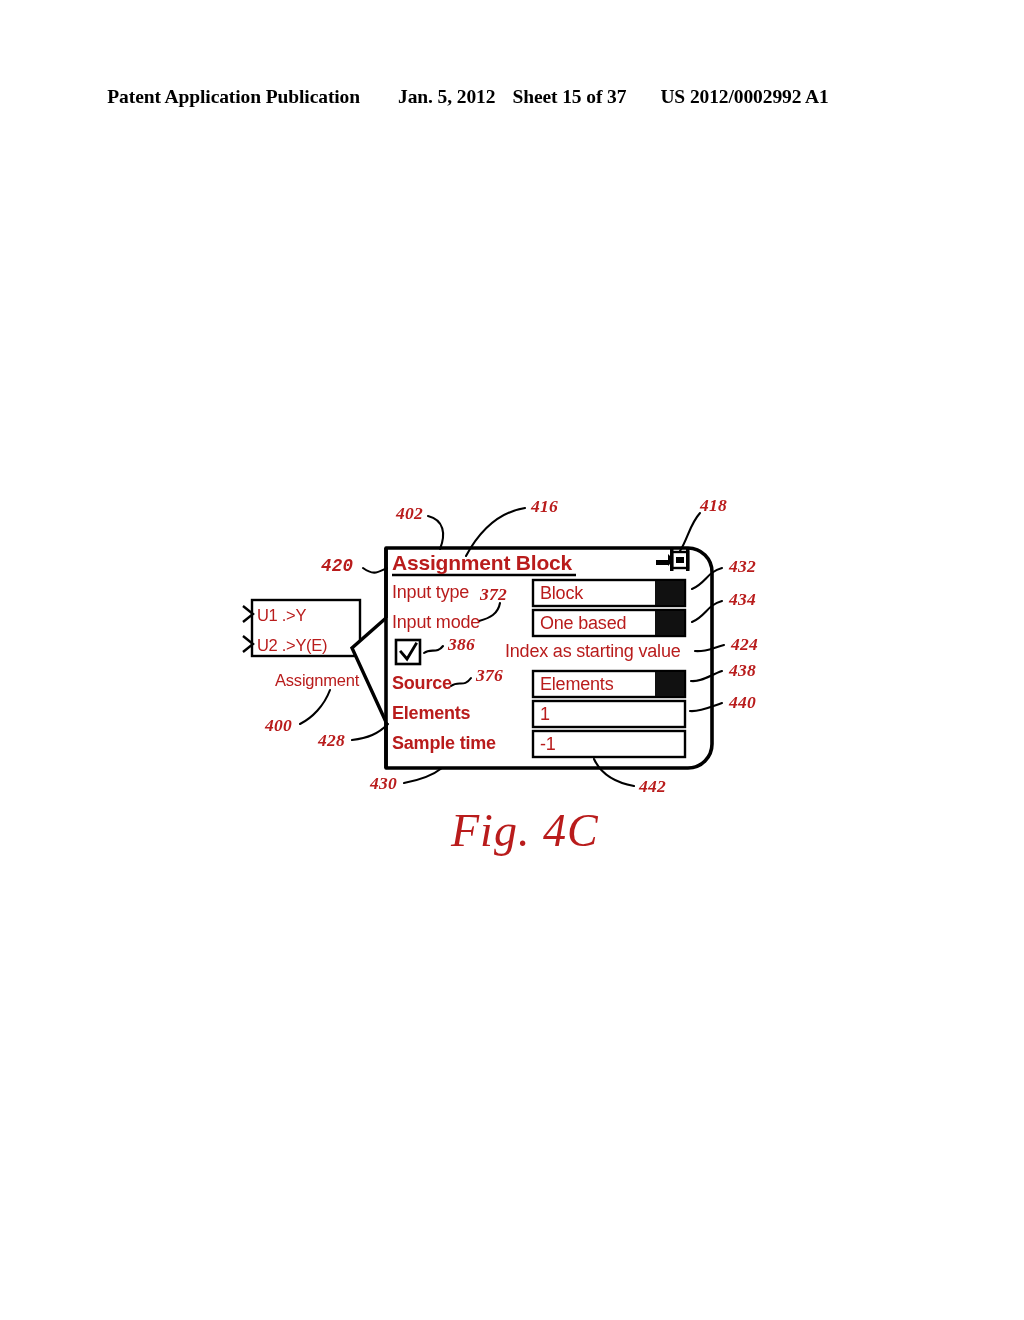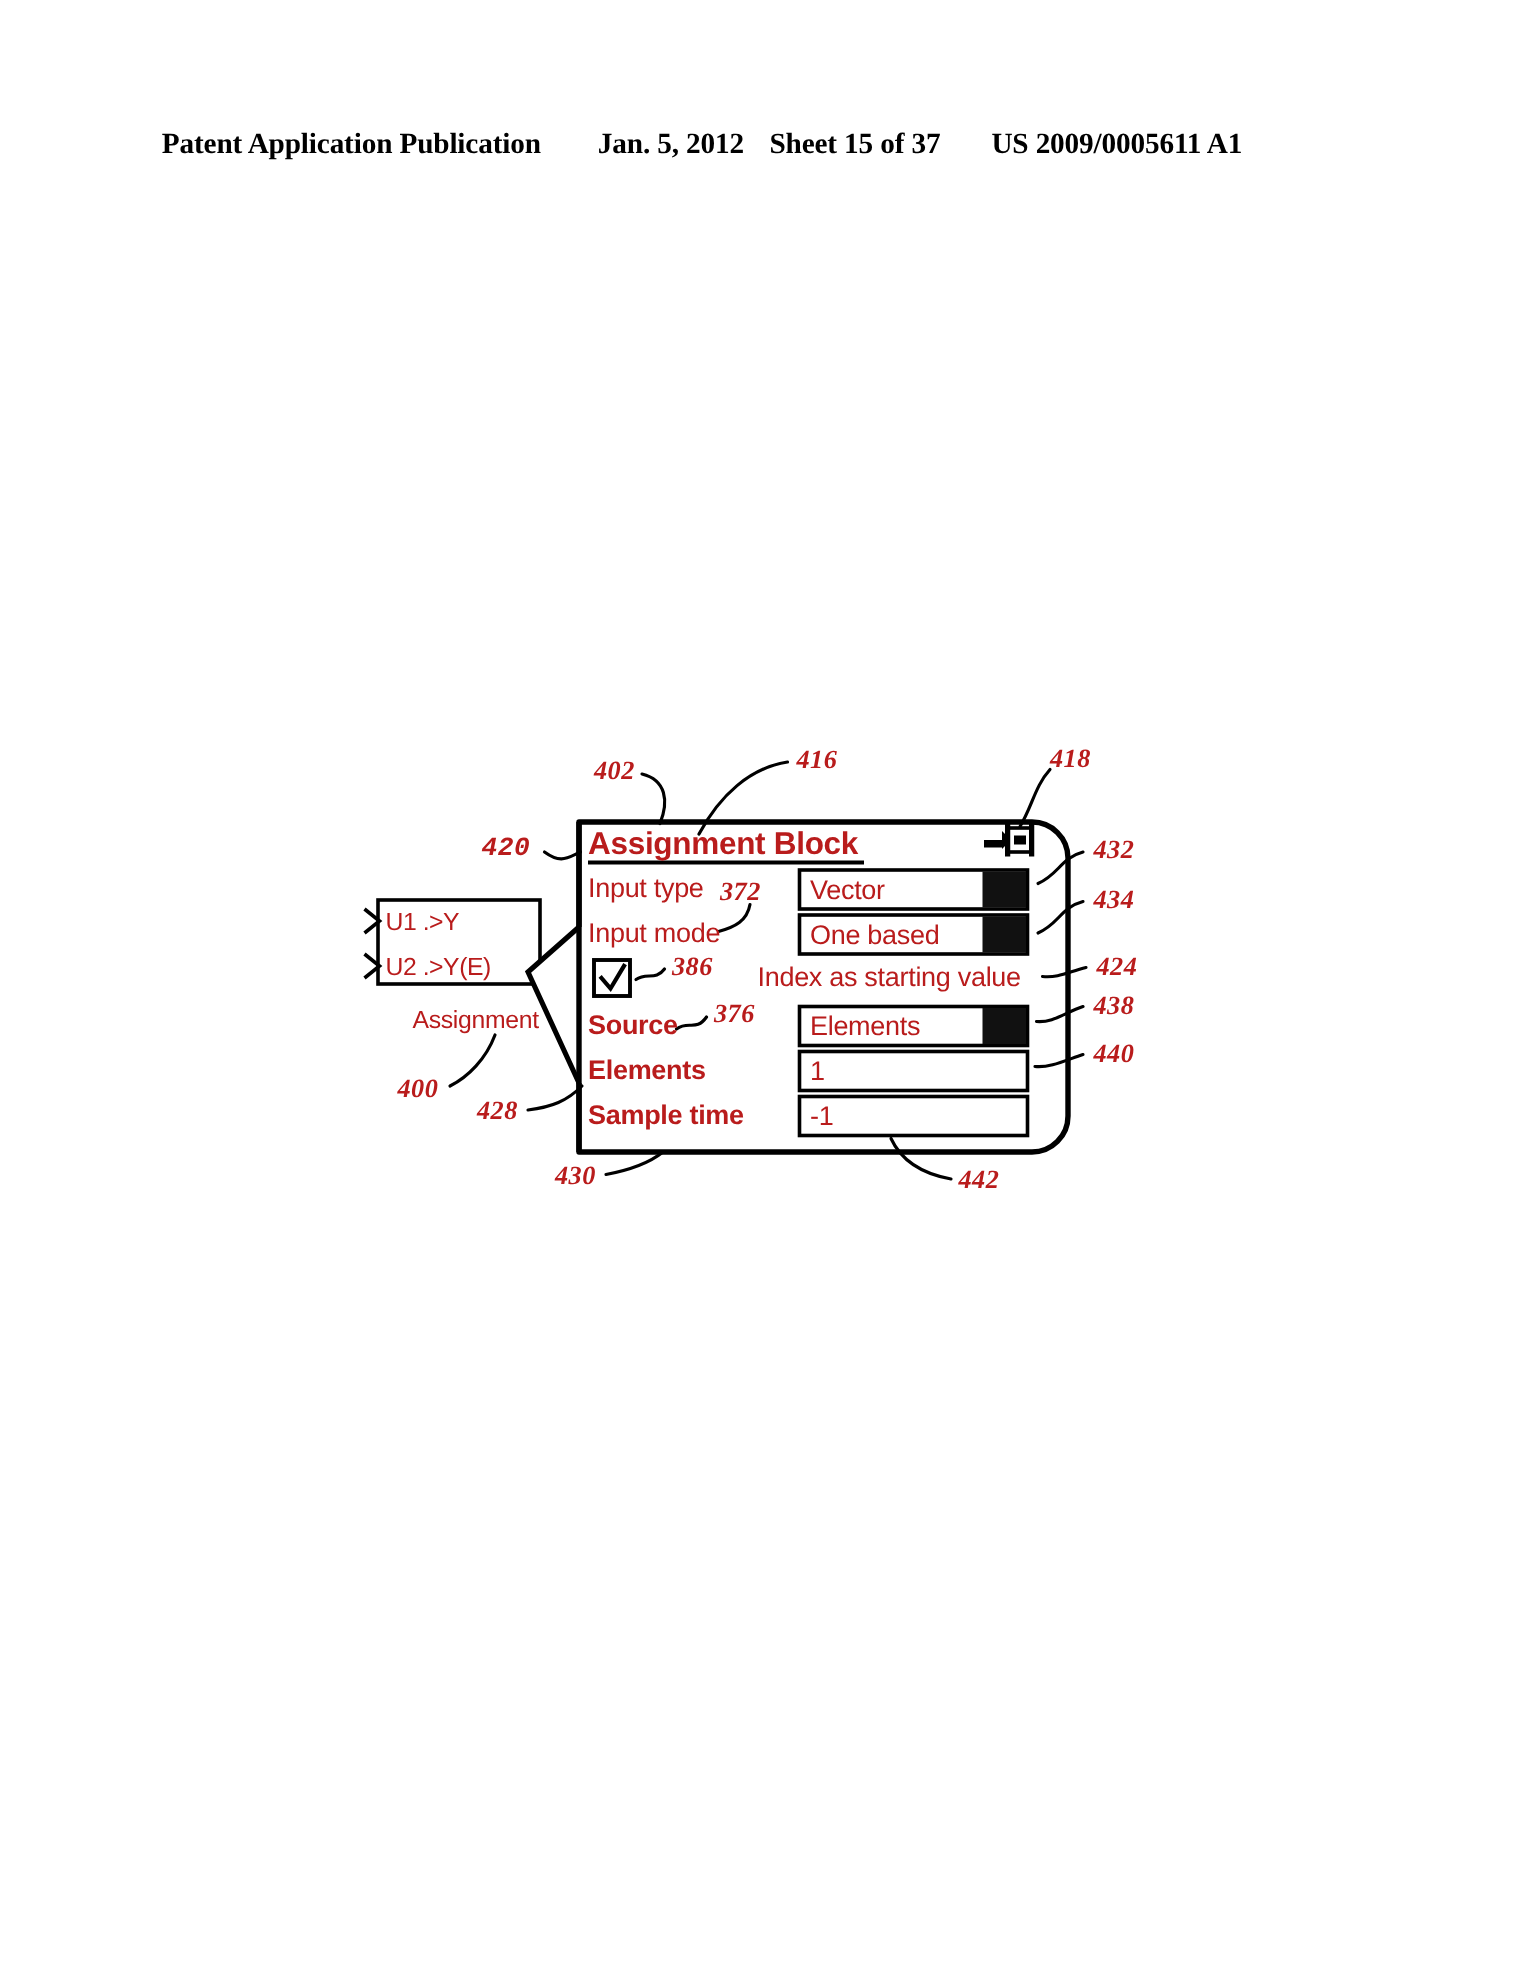--- a/index.html
+++ b/index.html
@@ -97,21 +97,21 @@
 </head>
 <body>
 
 <div id="page-header">
   <span class="hdr-seg">Patent Application Publication</span>
   <span class="gap-lg"></span>
   <span class="hdr-seg">Jan. 5, 2012</span>
   <span class="gap-md"></span>
   <span class="hdr-seg">Sheet 15 of 37</span>
   <span class="gap-xl"></span>
-  <span class="hdr-seg">US 2009/0005611 A1</span>
+  <span class="hdr-seg">US 2012/0002992 A1</span>
 </div>
 
 <div id="figure-stage">
 
   <svg id="figure-svg" width="1024" height="1320" viewBox="0 0 1024 1320">
 
     <g>
       <rect x="252" y="600" width="108" height="56" fill="#ffffff" stroke="#000" stroke-width="2.4"></rect>
 
       <path d="M 243 606 L 253 614 L 243 622" fill="none" stroke="#000" stroke-width="2.4"></path>
@@ -222,21 +222,21 @@
   <div class="ov dlg-title" style="left:392px; top:552px;">Assignment Block</div>
 
   <div class="ov dlg-label" style="left:392px; top:583px;">Input type</div>
   <div class="ov dlg-label" style="left:392px; top:613px;">Input mode</div>
   <div class="ov dlg-label semi" style="left:392px; top:674px;">Source</div>
   <div class="ov dlg-label semi" style="left:392px; top:704px;text-align:center;">Elements</div>
   <div class="ov dlg-label semi" style="left:392px; top:734px;">Sample time</div>
 
   <div class="ov dlg-label" style="left:505px; top:642px;">Index as starting value</div>
 
-  <div class="ov field-text" style="left:540px; top:584px;">Vector</div>
+  <div class="ov field-text" style="left:540px; top:584px;">Block</div>
   <div class="ov field-text" style="left:540px; top:614px;">One based</div>
   <div class="ov field-text" style="left:540px; top:675px;">Elements</div>
   <div class="ov field-text" style="left:540px; top:705px;">1</div>
   <div class="ov field-text" style="left:540px; top:735px;">-1</div>
 
   <div class="ov refnum" style="left:396px; top:505px;">402</div>
   <div class="ov refnum" style="left:531px; top:498px;">416</div>
   <div class="ov refnum" style="left:700px; top:497px;">418</div>
   <div class="ov refnum" style="left:321px; top:558px;font-family:Liberation Mono, monospace;">420</div>
   <div class="ov refnum" style="left:480px; top:586px;">372</div>
@@ -245,14 +245,15 @@
   <div class="ov refnum" style="left:729px; top:558px;">432</div>
   <div class="ov refnum" style="left:729px; top:591px;">434</div>
   <div class="ov refnum" style="left:731px; top:636px;">424</div>
   <div class="ov refnum" style="left:729px; top:662px;">438</div>
   <div class="ov refnum" style="left:729px; top:694px;">440</div>
   <div class="ov refnum" style="left:265px; top:717px;">400</div>
   <div class="ov refnum" style="left:318px; top:732px;">428</div>
   <div class="ov refnum" style="left:370px; top:775px;">430</div>
   <div class="ov refnum" style="left:639px; top:778px;">442</div>
 
+  <div class="ov fig-caption" style="left:451px; top:808px;">Fig. 4C</div>
 
 </div>
 
 </body></html>

